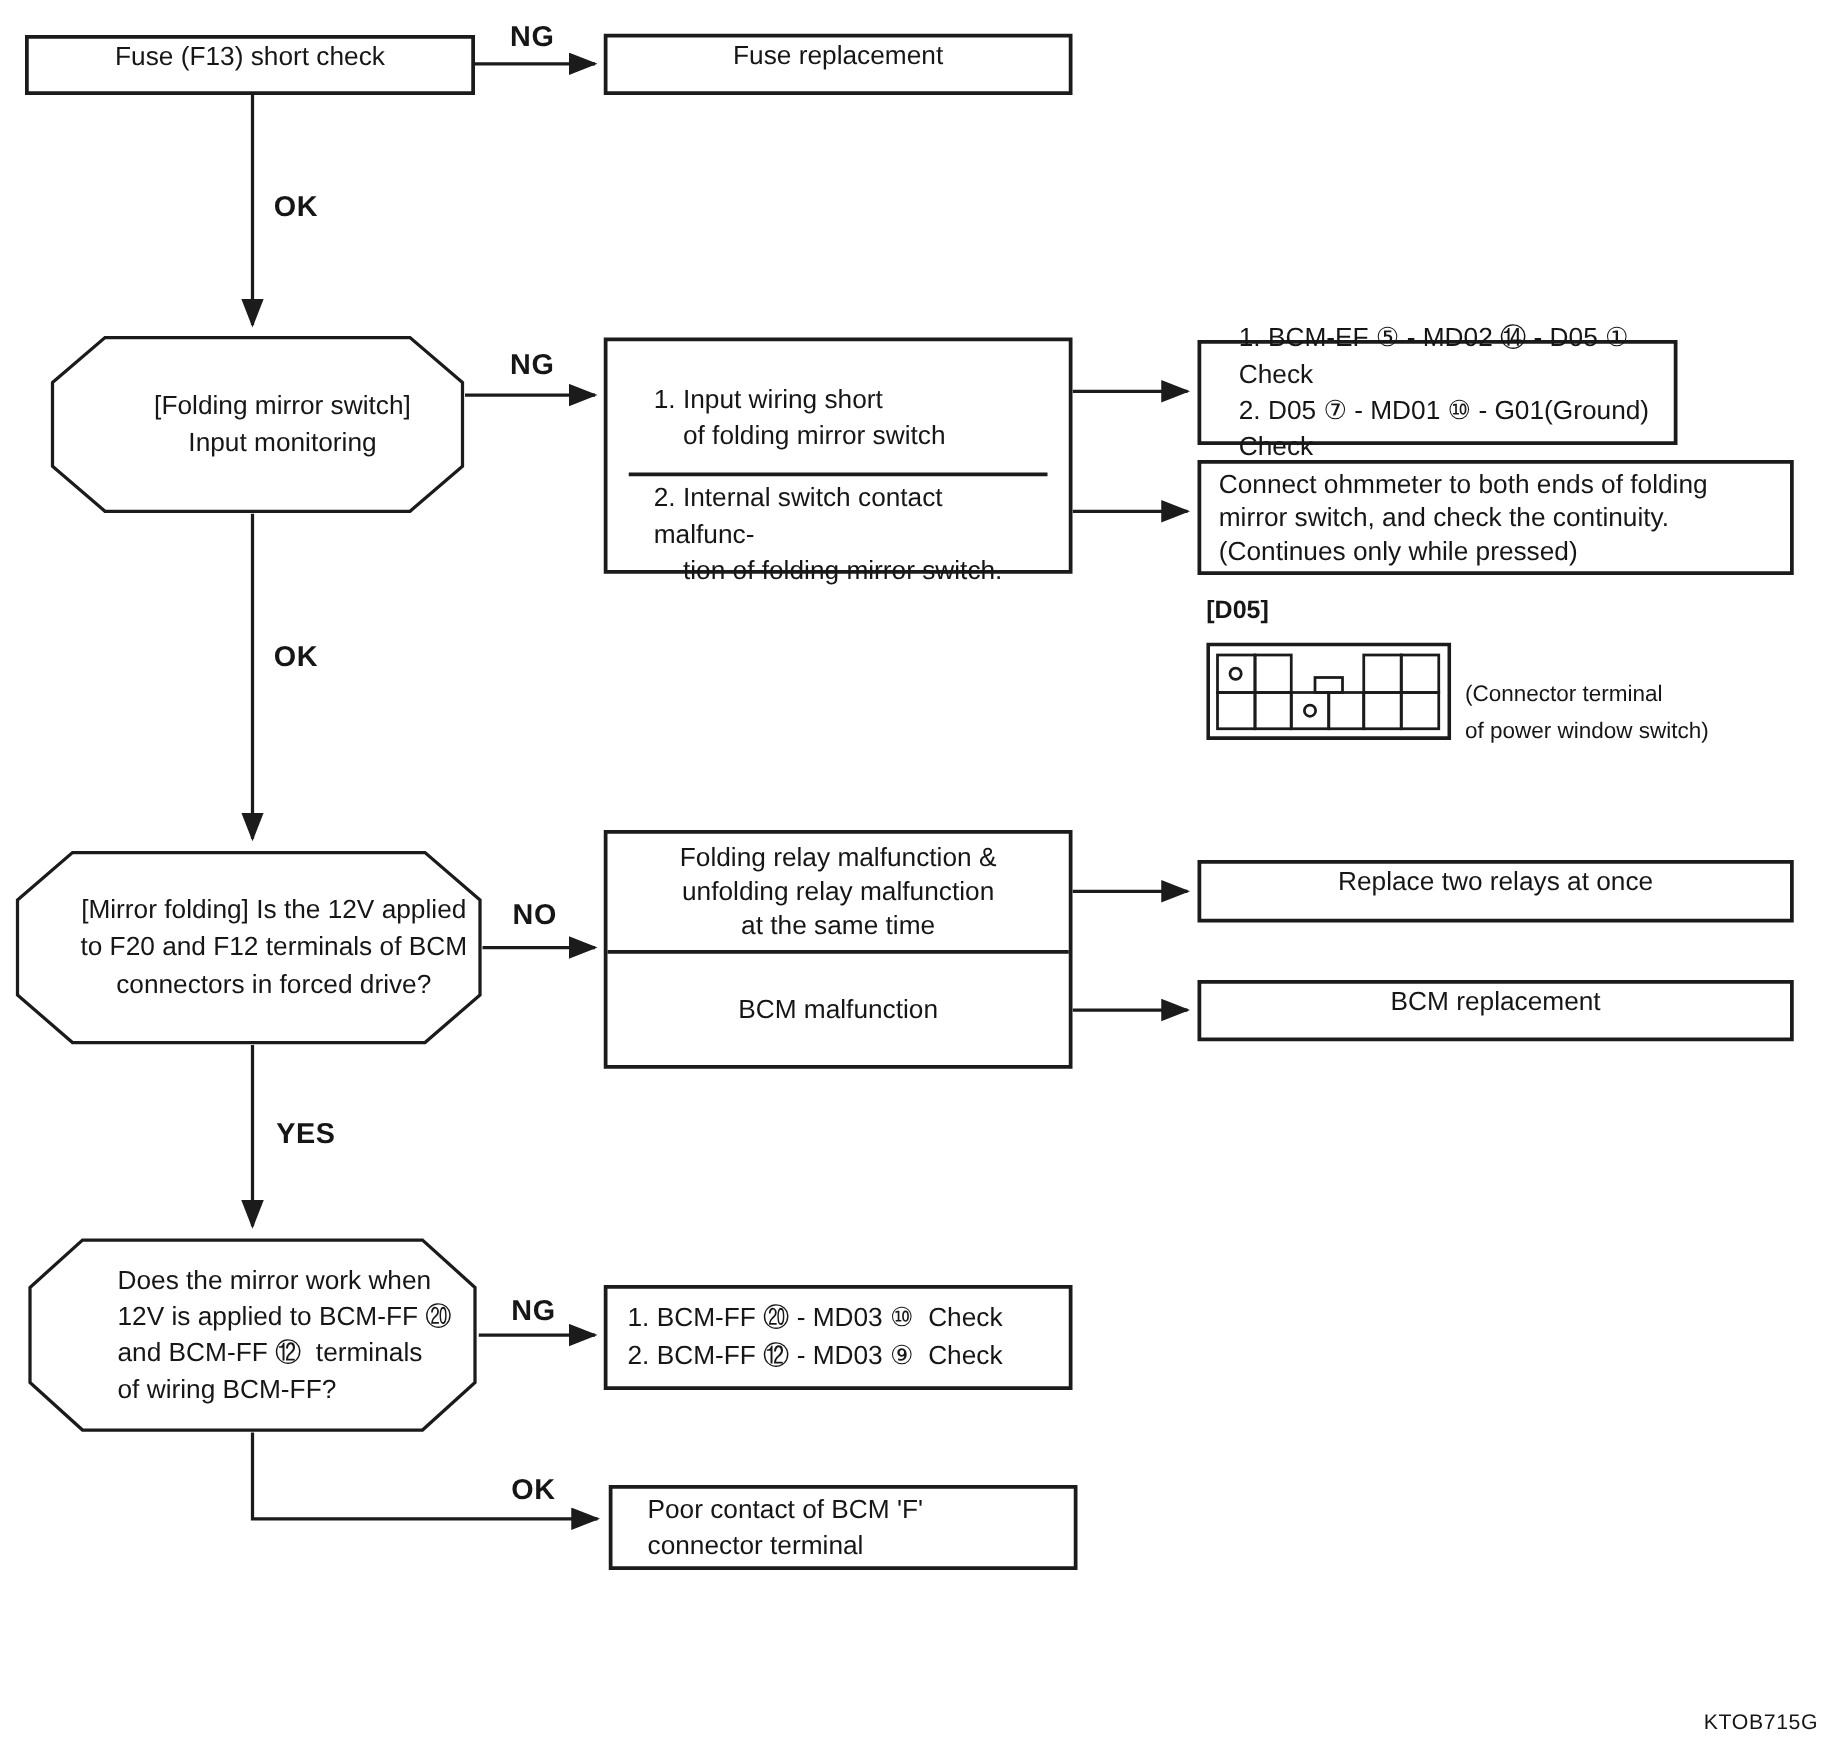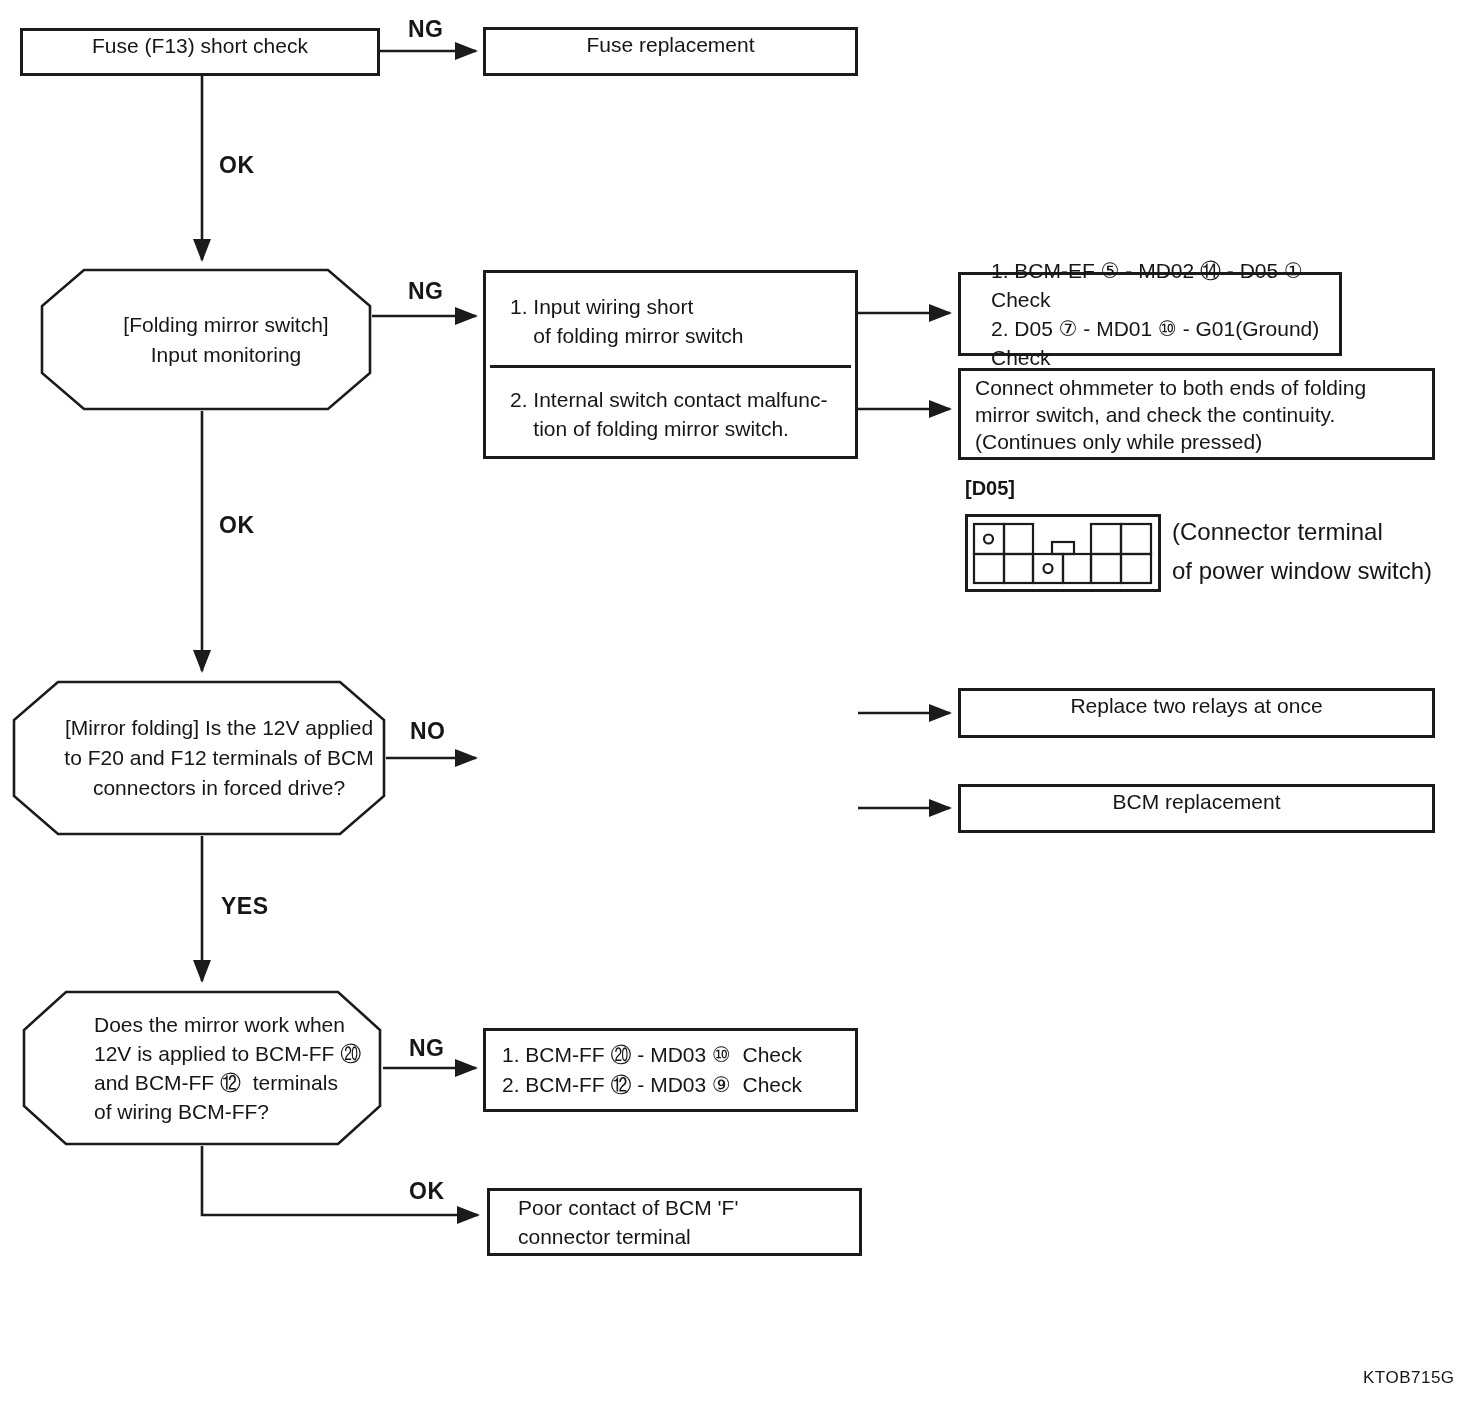--- a/index.html
+++ b/index.html
@@ -20,21 +20,21 @@
   .divided{border-bottom:3px solid #1b1b1b;}
   .oct{position:absolute;}
   .oct svg{position:absolute;left:0;top:0;width:100%;height:100%;}
   .oct-text{
     position:absolute;left:0;top:0;right:0;bottom:0;
     display:flex;align-items:center;justify-content:center;
     font-size:21px;line-height:30px;text-align:center;white-space:pre-wrap;margin-left:40px;
   }
   .oct-text.left{justify-content:flex-start;text-align:left;padding-left:32px;}
   .lbl{position:absolute;font-size:23px;font-weight:700;letter-spacing:0.5px;}
-  .smallcap{position:absolute;font-size:24px;line-height:39px;white-space:pre-wrap;}
+  .smallcap{position:absolute;font-size:18px;line-height:29px;white-space:pre-wrap;margin-top:29px;}
   .code{position:absolute;font-size:17px;letter-spacing:0.5px;}
   .d05title{position:absolute;font-weight:700;font-size:20px;text-align:left;}
   line,polyline{stroke:#1b1b1b;stroke-width:2.6px;}
 </style>
 </head>
 <body>
 
 <div class="canvas">
 
   <svg class="layer" width="1472" height="1404">
@@ -69,21 +69,21 @@
 
   <div class="oct" style="left:40px;top:268px;width:332px;height:143px">
     <svg viewBox="0 0 332 143" preserveAspectRatio="none">
       <polygon points="44,2 288,2 330,38 330,105 288,141 44,141 2,105 2,38" fill="#ffffff" stroke="#1b1b1b" stroke-width="2.6"></polygon>
     </svg>
     <div class="oct-text">[Folding mirror switch]
 Input monitoring</div>
   </div>
   <div class="lbl" style="left:408px;top:278px">NG</div>
 
-  <div class="box" style="left:483px;top:270px;width:375px;height:189px;padding:4px">
+  <div class="box" style="left:483px;top:270px;width:375px;height:189px;padding:17px">
     <div class="split-row divided" style="height:91px;padding-left:20px">
       <span class="pre">1. Input wiring short
     of folding mirror switch</span>
     </div>
     <div class="split-row" style="height:92px;padding-left:20px">
       <span class="pre">2. Internal switch contact malfunc-
     tion of folding mirror switch.</span>
     </div>
   </div>
 
@@ -124,20 +124,30 @@
   <div class="oct" style="left:12px;top:680px;width:374px;height:156px">
     <svg viewBox="0 0 374 156" preserveAspectRatio="none">
       <polygon points="46,2 328,2 372,40 372,116 328,154 46,154 2,116 2,40" fill="#ffffff" stroke="#1b1b1b" stroke-width="2.6"></polygon>
     </svg>
     <div class="oct-text">[Mirror folding] Is the 12V applied
 to F20 and F12 terminals of BCM
 connectors in forced drive?</div>
   </div>
   <div class="lbl" style="left:410px;top:718px">NO</div>
 
+  <div class="box" style="left:483px;top:664px;width:375px;height:191px;padding:0">
+    <div class="split-row divided center" style="height:96px;line-height:27px">
+      <span class="pre">Folding relay malfunction &amp;
+unfolding relay malfunction
+at the same time</span>
+    </div>
+    <div class="split-row center" style="height:89px">
+      <span class="pre">BCM malfunction</span>
+    </div>
+  </div>
 
   <div class="box center" style="left:958px;top:688px;width:477px;height:50px">
     <span class="pre">Replace two relays at once</span>
   </div>
   <div class="box center" style="left:958px;top:784px;width:477px;height:49px">
     <span class="pre">BCM replacement</span>
   </div>
 
   <div class="lbl" style="left:221px;top:893px">YES</div>
 

